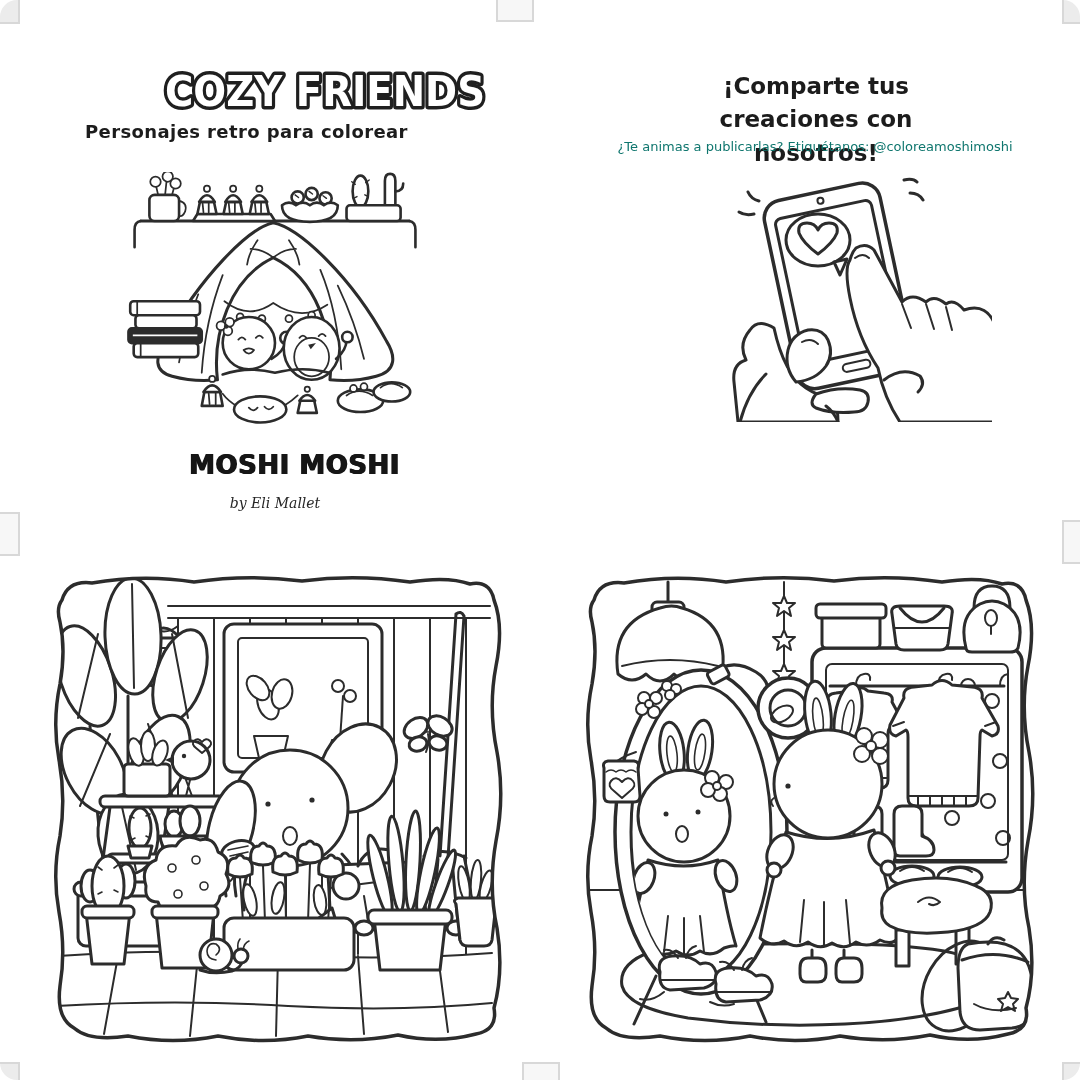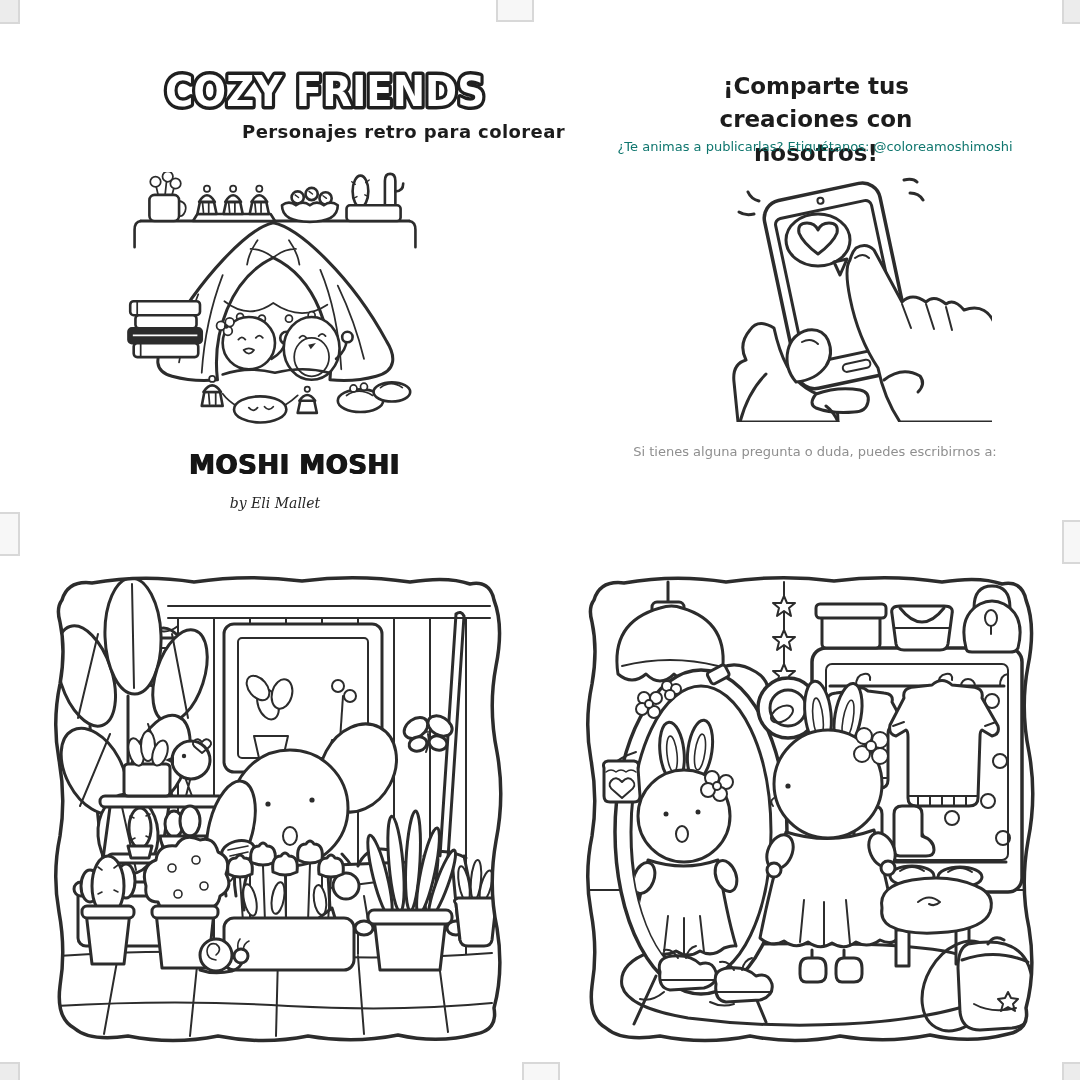--- a/index.html
+++ b/index.html
@@ -1,23 +1,23 @@
 <!DOCTYPE html>
 <html><head>
 <meta charset="utf-8">
 <style>
   html,body{margin:0;padding:0;background:#fff;}
   .canvas{position:relative;width:1080px;height:1080px;background:#ffffff;overflow:hidden;
-          font-family:"DejaVu Sans",sans-serif;color:#1e1e1e;}
+          font-family:"DejaVu Sans",sans-serif;color:#1e1e1e;border-radius:17px;}
   
   .tab{position:absolute;width:34px;height:40px;border:2px solid #d8d8d8;background:#f7f7f7;}
   .tab.corner{background:#ececec;}
   
   .cover-title-svg{position:absolute;left:85px;top:60px;}
-  .subtitle{position:absolute;left:85px;top:121px;width:480px;text-align:right;
+  .subtitle{position:absolute;left:85px;top:121px;width:480px;text-align:left;
             font-size:18px;font-weight:bold;letter-spacing:.4px;color:#1c1c1c;}
   .brand{position:absolute;left:150px;top:450px;width:250px;text-align:center;}
   .brand-name{font-size:26px;font-weight:bold;letter-spacing:.5px;color:#161616;
               text-shadow:.7px 0 0 #161616,-.7px 0 0 #161616;text-align:right;}
   .brand-by{font-size:14px;color:#262626;font-style:italic;font-family:"DejaVu Serif",serif;margin-top:15px;}
   .share-heading{position:absolute;left:655px;top:70px;width:322px;text-align:center;
                  font-size:23px;font-weight:bold;line-height:1.45;color:#1c1c1c;}
   .share-prompt{position:absolute;left:610px;top:139px;width:410px;text-align:center;
                 font-size:13px;color:#0f766e;}
   .share-contact{position:absolute;left:630px;top:444px;width:370px;text-align:center;
@@ -199,21 +199,20 @@
       <path class="ln" d="M52,254 Q60,224 78,206 M150,254 Q146,244 138,238"></path>
     </g>
     <g>
       <path class="wh" d="M168,80 Q178,74 186,82 L214,134 Q224,124 238,134 Q246,126 258,136 Q266,130 276,142 Q300,134 308,160 L310,254 L212,254 Q196,230 190,200 Q170,170 162,130 Q156,100 162,92 Q164,84 168,80 Z"></path>
       <path class="ln tn" d="M214,136 L223,160 M238,136 L246,161 M258,139 L264,162"></path>
       <path class="ln" d="M196,212 Q214,198 232,208 Q238,216 230,224"></path>
       <path class="ln tn" d="M167,90 q8,-6 14,0"></path>
     </g>
   </svg>
 
-  <div class="share-contact">Si tienes alguna pregunta o duda, puedes escribirnos a:</div>
 
   <svg class="page art" style="left:28px;top:556px" width="492" height="506" viewBox="0 0 492 506">
     <defs>
       <clipPath id="gclip">
           <path d="M34,44 Q40,24 64,27 Q115,18 166,26 Q220,18 274,25 Q328,18 382,26 Q420,20 442,28 Q462,24 466,44 Q476,70 468,110 Q460,152 469,196 Q477,240 468,285 Q460,330 469,372 Q476,415 466,452 Q470,474 448,478 Q410,488 370,479 Q325,488 280,480 Q235,489 190,480 Q145,489 100,480 Q62,486 46,472 Q28,462 32,430 Q38,394 31,356 Q24,318 32,280 Q38,242 31,204 Q24,166 32,128 Q38,94 32,66 Q28,52 34,44 Z"></path>
         </clipPath>
       <clipPath id="mclip">
           <ellipse cx="141" cy="276" rx="70" ry="146"></ellipse>
         </clipPath>
     </defs>

